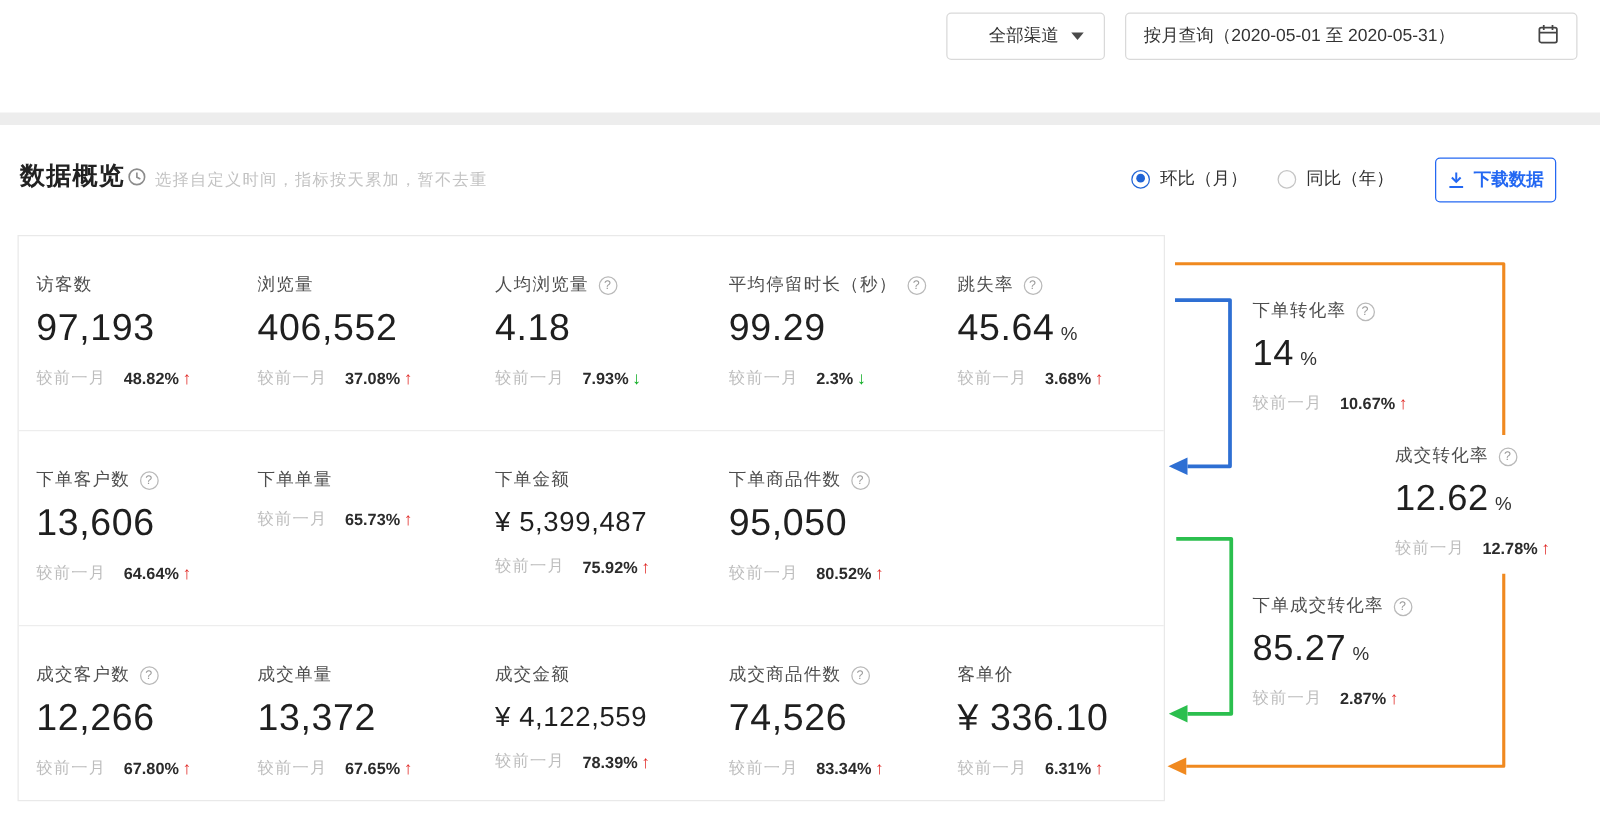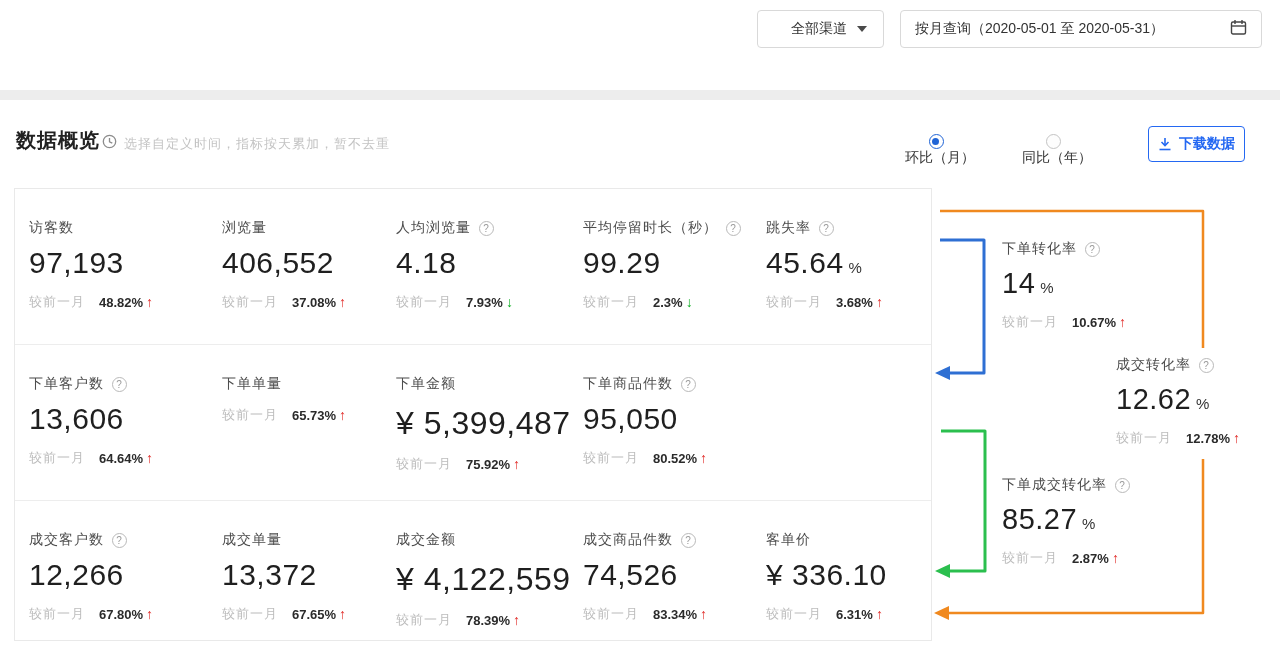--- a/index.html
+++ b/index.html
@@ -21,21 +21,21 @@
 
   .gray-band { position:absolute; top:90px; left:0; width:1280px; height:10px; background:#ededed; }
 
   
   .sec-title { position:absolute; left:16px; top:127px; font-size:20px; font-weight:bold;
     color:#222; letter-spacing:1px; }
   .clock-wrap { position:absolute; left:102px; top:134px; }
   .hint { position:absolute; left:124px; top:135px; font-size:13px; color:#c3c3c3; letter-spacing:1px; }
 
   .radio-item { position:absolute; display:flex; align-items:center; font-size:14px; color:#333;
-    cursor:pointer; top:134px;flex-direction:column; }
+    cursor:pointer; top:134px; }
   .radio-mom { left:905px; }
   .radio-yoy { left:1022px; }
   .rdot { width:15px; height:15px; border-radius:50%; margin-right:8px; position:relative; }
   .rdot.on { border:1.5px solid #2064d6; }
   .rdot.on::after { content:""; position:absolute; left:2.5px; top:2.5px; width:7px; height:7px;
     border-radius:50%; background:#2064d6; }
   .rdot.off { border:1.5px solid #c4c4c4; background:#fdfdfd; }
 
   .download-btn { position:absolute; left:1148px; top:126px; width:97px; height:36px;
     border:1px solid #2468f2; border-radius:4px; background:#fff; color:#2468f2; font-size:14px;
@@ -45,29 +45,29 @@
   .card { position:absolute; left:14px; top:188px; width:918px; height:453px;
     border:1px solid #e9e9e9; background:#fff; }
   .m-row { position:relative; height:156px; border-bottom:1px solid #ededed; }
   .m-row.last { height:139px; border-bottom:none; }
   .cell { position:absolute; top:30px; }
   .m-label { font-size:14px; color:#4d4d4d; display:flex; align-items:center; letter-spacing:1px; }
   .info { width:15px; height:15px; border:1px solid #b9b9b9; border-radius:50%; font-size:10px;
     color:#999; display:inline-flex; align-items:center; justify-content:center; margin-left:8px;
     cursor:pointer; flex:none; }
   .m-value { margin-top:9px; font-size:30px; color:#1f1f1f; letter-spacing:0.5px; }
-  .m-value.small { font-size:32px; margin-top:12px; }
+  .m-value.small { font-size:22px; margin-top:12px; }
   .suffix { font-size:15px; color:#333; margin-left:5px; }
   .m-compare { margin-top:13px; font-size:13px; display:flex; align-items:center; letter-spacing:1px; }
   .cmp { color:#bdbdbd; margin-right:14px; }
   .pct { color:#2b2b2b; font-weight:bold; letter-spacing:0; }
   .arr { font-weight:bold; margin-left:3px; font-size:14px; }
 
   
-  .c0{left:14px} .c1{left:207px} .c2{left:381px} .c3{left:568px} .c4{left:751px}
+  .c0{left:14px} .c1{left:191px} .c2{left:381px} .c3{left:568px} .c4{left:751px}
 
   
   .flow { position:absolute; left:930px; top:185px; width:350px; height:465px; z-index:1;
     pointer-events:none; }
   .conv { position:absolute; background:#fff; z-index:2; padding:8px 10px 12px 10px; }
   .conv1 { left:992px; top:232px; width:184px; }
   .conv2 { left:1106px; top:348px; width:158px; }
   .conv3 { left:992px; top:468px; width:205px; }
   .conv .m-value { font-size:29px; }
 </style>

